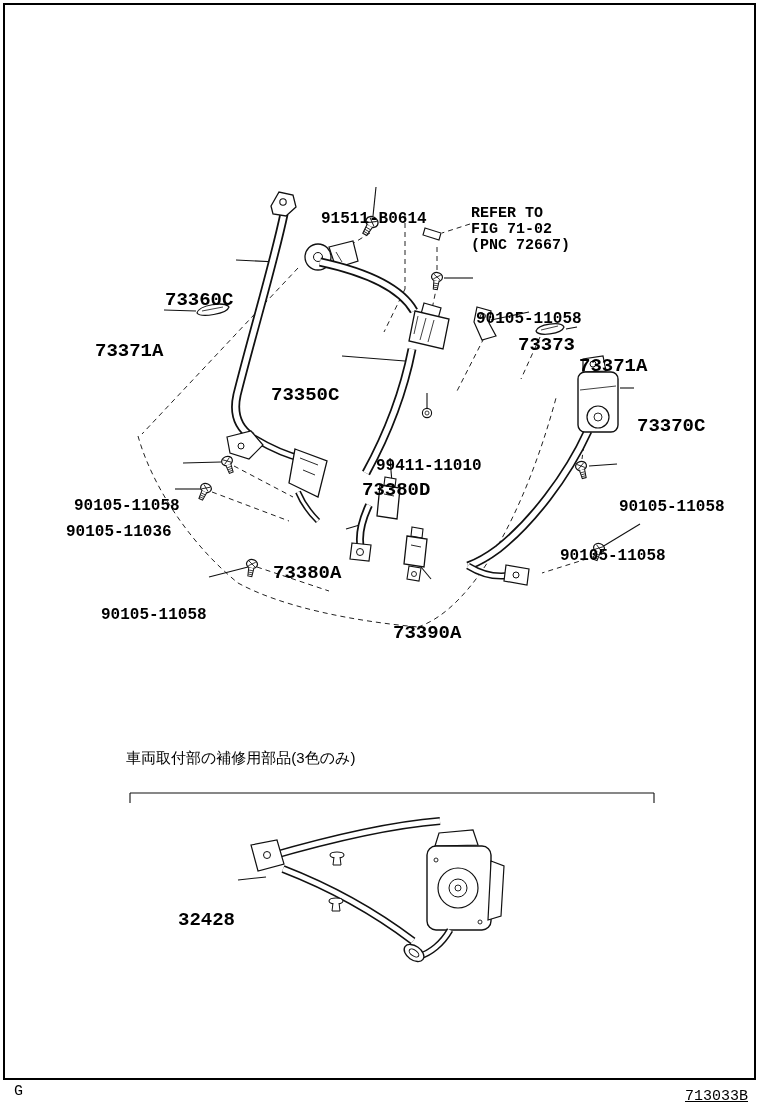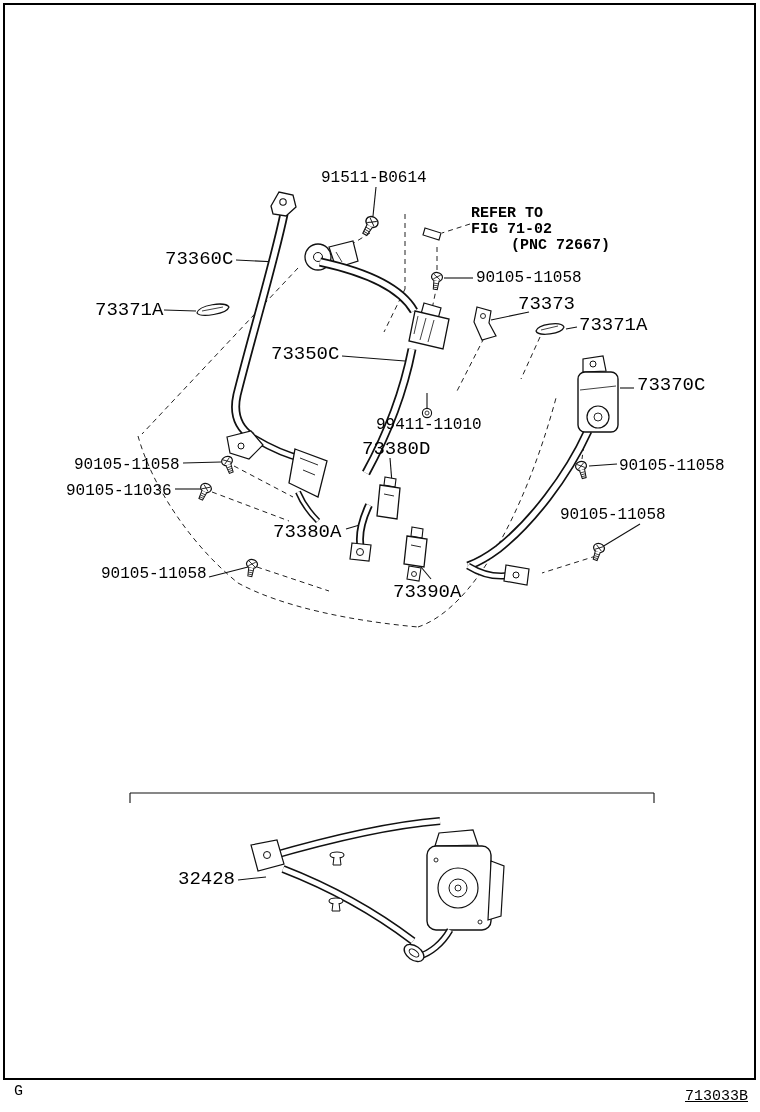--- a/index.html
+++ b/index.html
@@ -1,21 +1,21 @@
 <!DOCTYPE html>
 <html><head>
 <meta charset="utf-8">
 <style>
   * { margin:0; padding:0; box-sizing:border-box; }
   html,body { width:760px; height:1112px; background:#fff; }
   body { position:relative; font-family:"Liberation Mono","DejaVu Sans Mono",monospace; color:#000; }
   .stage { position:absolute; left:0; top:0; width:760px; height:1112px; background:#fff; overflow:hidden; }
   .frame { position:absolute; left:3px; top:3px; width:753px; height:1077px; border:2px solid #000; }
   .art  { position:absolute; left:0; top:0; }
-  .lbl  { position:absolute; font-weight:400; white-space:nowrap; letter-spacing:0; }
+  .lbl  { position:absolute; font-weight:700; white-space:nowrap; letter-spacing:0;margin-top:41px; }
   .lbl-lg { font-size:19px; }
   .lbl-sm { font-size:16px; }
   .refer-line { position:absolute; font-weight:700; font-size:15px; line-height:16px; white-space:nowrap; }
   .note-jp { position:absolute; left:126px; top:749px; font-size:15px; font-family:"Liberation Sans","DejaVu Sans",sans-serif; white-space:nowrap; }
   .note-en { position:absolute; left:126px; top:771px; font-size:13px; letter-spacing:0.4px; word-spacing:3px; white-space:nowrap; }
   .footer-g { position:absolute; left:14px; top:1083px; font-size:15px; }
   .footer-code { position:absolute; left:685px; top:1088px; font-size:15px;text-decoration:underline; }
 </style>
 </head>
 <body>
@@ -180,37 +180,38 @@
       <path d="M450,930 C442,944 430,953 420,956" stroke="#fff" stroke-width="4" fill="none"></path>
       <ellipse cx="414" cy="953" rx="11" ry="7" transform="rotate(35 414 953)" fill="#fff" stroke="#111" stroke-width="1.3"></ellipse>
       <ellipse cx="414" cy="953" rx="5.5" ry="3" transform="rotate(35 414 953)" fill="#fff" stroke="#111" stroke-width="1"></ellipse>
     </g>
   </svg>
 
   <div class="lbl lbl-sm" style="left:321px; top:169px;">91511-B0614</div>
 
   <div class="refer-line" style="left:471px; top:206px;">REFER TO</div>
   <div class="refer-line" style="left:471px; top:222px;">FIG 71-02</div>
-  <div class="refer-line" style="left:471px; top:238px;margin-left:40px;">(PNC 72667)</div>
+  <div class="refer-line" style="left:471px; top:238px;">(PNC 72667)</div>
 
   <div class="lbl lbl-lg" style="left:165px; top:248px;">73360C</div>
   <div class="lbl lbl-sm" style="left:476px; top:269px;">90105-11058</div>
   <div class="lbl lbl-lg" style="left:95px;  top:299px;">73371A</div>
   <div class="lbl lbl-lg" style="left:518px; top:293px;">73373</div>
   <div class="lbl lbl-lg" style="left:579px; top:314px;">73371A</div>
   <div class="lbl lbl-lg" style="left:271px; top:343px;">73350C</div>
   <div class="lbl lbl-lg" style="left:637px; top:374px;">73370C</div>
   <div class="lbl lbl-sm" style="left:376px; top:416px;">99411-11010</div>
   <div class="lbl lbl-lg" style="left:362px; top:438px;">73380D</div>
   <div class="lbl lbl-sm" style="left:74px;  top:456px;">90105-11058</div>
   <div class="lbl lbl-sm" style="left:619px; top:457px;">90105-11058</div>
   <div class="lbl lbl-sm" style="left:66px;  top:482px;">90105-11036</div>
   <div class="lbl lbl-sm" style="left:560px; top:506px;">90105-11058</div>
   <div class="lbl lbl-lg" style="left:273px; top:521px;text-align:right;">73380A</div>
   <div class="lbl lbl-sm" style="left:101px; top:565px;">90105-11058</div>
   <div class="lbl lbl-lg" style="left:393px; top:581px;">73390A</div>
   <div class="lbl lbl-lg" style="left:178px; top:868px;">32428</div>
 
+  <div class="note-jp">車両取付部の補修用部品(3色のみ)</div>
 
   <div class="footer-g">G</div>
   <div class="footer-code">713033B</div>
 
 </div>
 
 </body></html>

